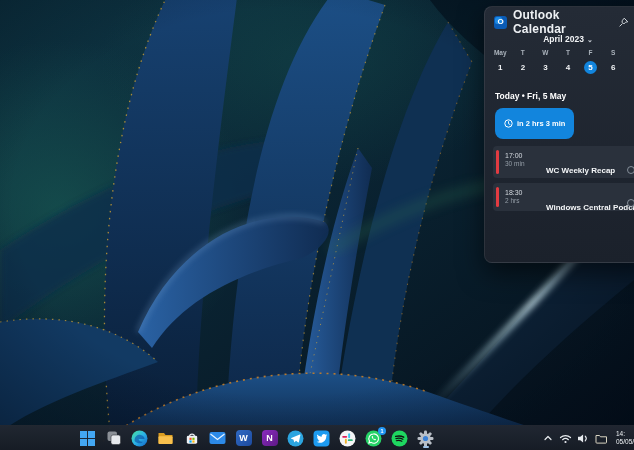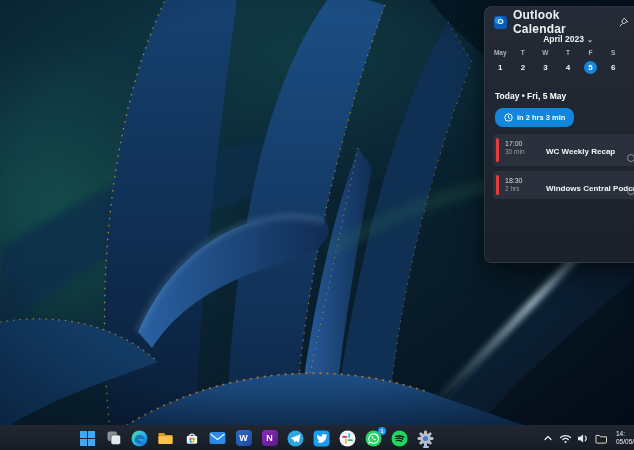--- a/index.html
+++ b/index.html
@@ -22,29 +22,29 @@
   .w-month .chev{font-size:7px;color:#c4cad1;margin-left:3px;}
   .cal{display:grid;grid-template-columns:repeat(7,1fr);margin:1px 4px 0;}
   .cal .dh{height:11px;display:flex;align-items:center;justify-content:center;
     font-size:6.5px;font-weight:700;color:#aab2bb;}
   .cal .dc{height:16px;display:flex;align-items:center;justify-content:center;
     font-size:8px;font-weight:700;color:#f2f4f6;cursor:pointer;}
   .cal .dc .sel{width:13px;height:13px;border-radius:50%;background:#1285dd;
     display:flex;align-items:center;justify-content:center;color:#fff;}
   .w-today{margin:16px 10px 0;font-size:8.5px;font-weight:700;color:#ffffff;height:12px;}
   .pill{display:inline-flex;align-items:center;gap:4px;margin:5px 0 0 10px;height:15px;
-    padding:2px 9px;border-radius:8px;background:#1285dd;color:#fff;font-size:7.5px;font-weight:700;cursor:pointer;}
+    padding:8px 9px;border-radius:8px;background:#1285dd;color:#fff;font-size:7.5px;font-weight:700;cursor:pointer;}
   .ev{position:relative;margin:7px 8px 0;height:32px;background:#2a313c;border-radius:4px;
     display:flex;align-items:flex-start;padding:5px 6px 0 12px;box-sizing:border-box;overflow:hidden;cursor:pointer;}
   .ev.ev2{height:28px;margin-top:5px;}
   .ev .bar{position:absolute;left:3px;top:4px;bottom:4px;width:3px;border-radius:2px;background:#e23b41;}
   .ev .tcol{width:33px;flex:0 0 auto;}
   .ev .time{font-size:7px;color:#d5dae0;line-height:9px;}
   .ev .dur{font-size:6.5px;color:#959ea8;line-height:8px;}
-  .ev .etitle{font-size:8px;font-weight:700;color:#f4f6f8;margin-left:8px;margin-top:8px;white-space:nowrap;}
+  .ev .etitle{font-size:8px;font-weight:700;color:#f4f6f8;margin-left:8px;margin-top:15px;white-space:nowrap;}
   .ev .status{position:absolute;right:8px;bottom:4px;width:6px;height:6px;border:1px solid #9aa4ae;
     border-radius:50%;opacity:.8;}
 
   
   .taskbar{position:absolute;left:0;right:0;bottom:0;height:24px;z-index:3;
     background:linear-gradient(rgba(33,39,49,.97),rgba(23,28,37,.97));
     border-top:1px solid rgba(255,255,255,.05);}
   .tb-apps{position:absolute;left:78px;top:0;height:24px;display:flex;align-items:center;gap:7px;}
   .tb-ico{width:19px;height:19px;display:flex;align-items:center;justify-content:center;
     position:relative;cursor:pointer;border-radius:4px;}

